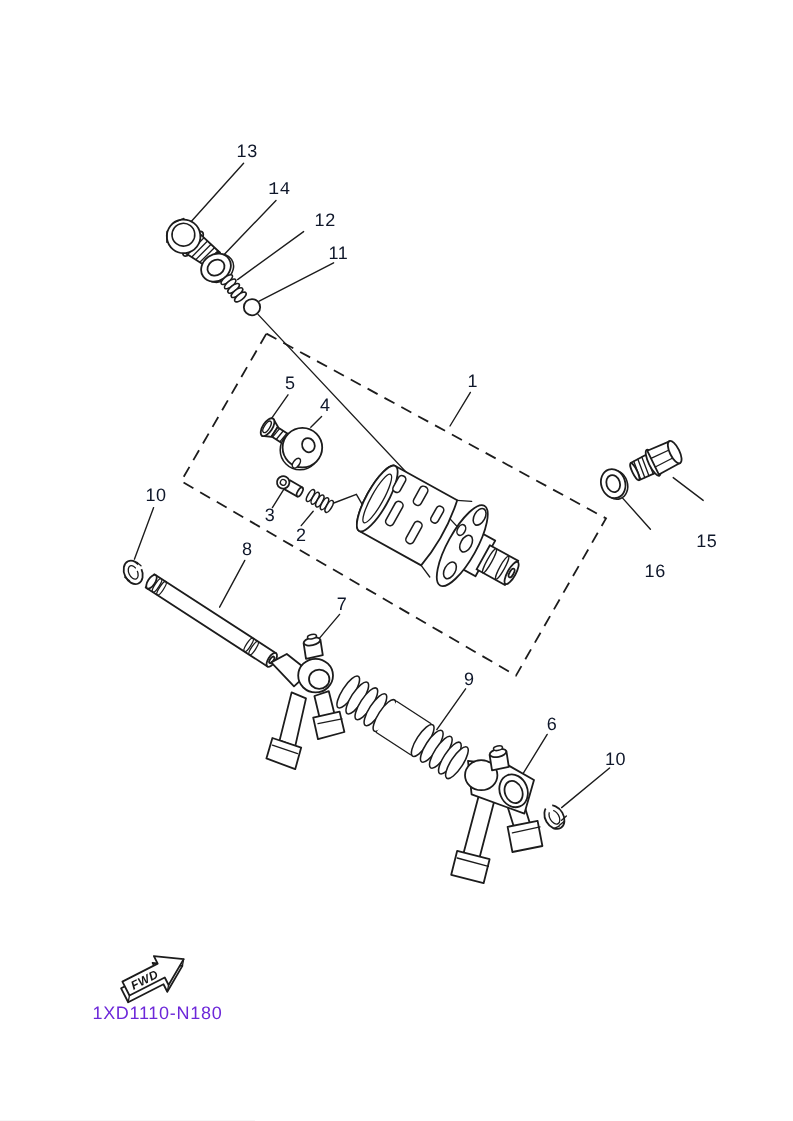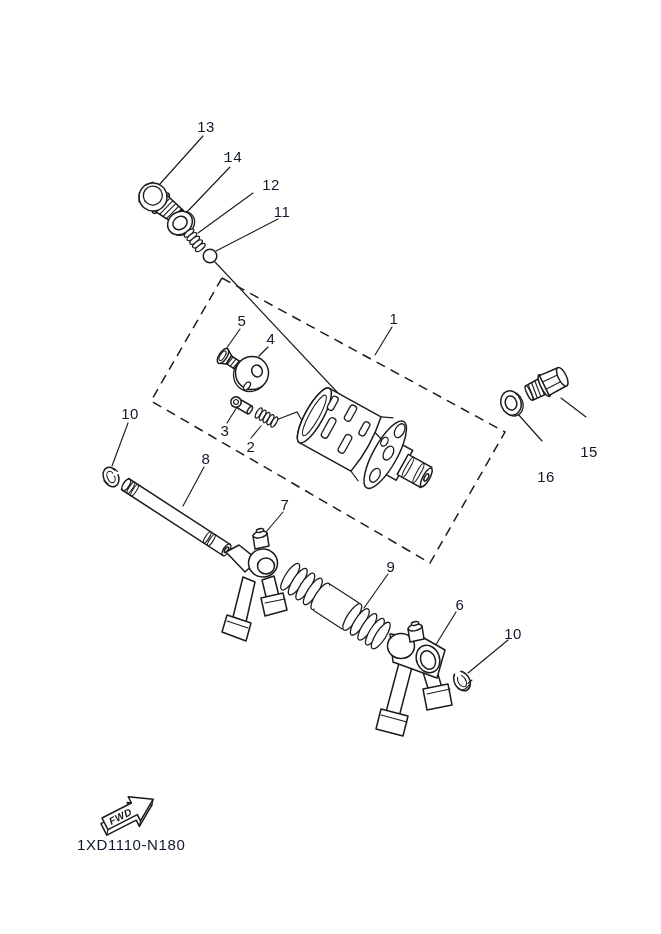--- a/index.html
+++ b/index.html
@@ -30,21 +30,21 @@
     font-size:15px;
     color:#0f172a;
     letter-spacing:.5px;
     white-space:nowrap;
     user-select:none;
   }
   .code{
     position:absolute;
     left:77px;top:836px;
     font-size:15px;
-    color:#0f172a;
+    color:#6d28d9;
     letter-spacing:.6px;
     white-space:nowrap;
   }
   .fwd-text{
     font-family:"Liberation Sans", sans-serif;
     font-size:10px;
     font-weight:bold;
     font-style:italic;
     fill:#141414;
     letter-spacing:.5px;

